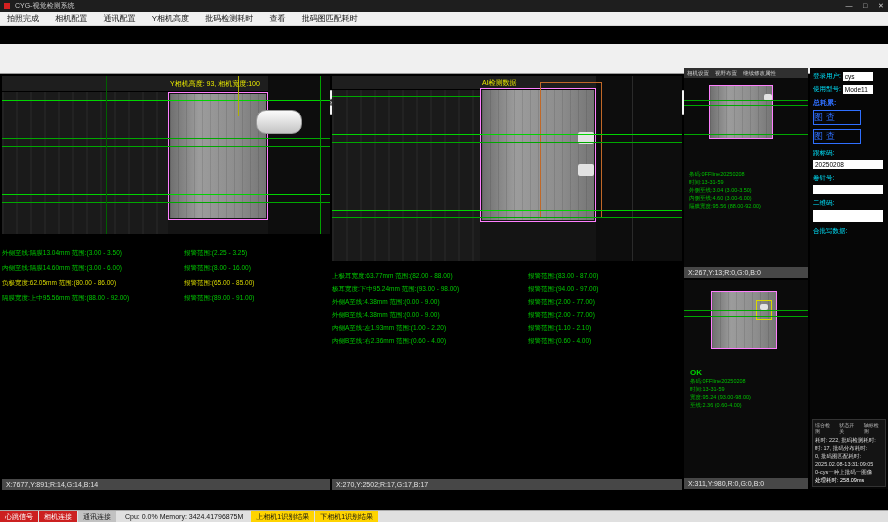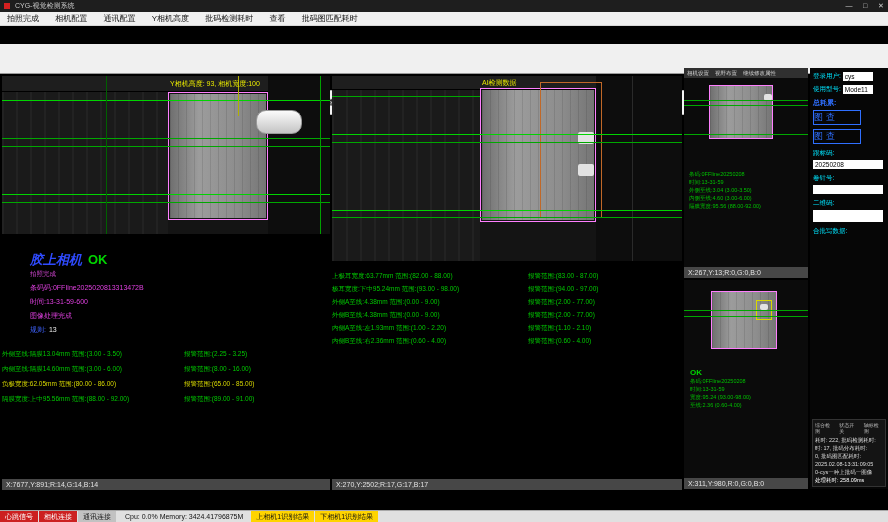--- a/index.html
+++ b/index.html
@@ -162,30 +162,20 @@
       <div class="hline" style="top:62px;"></div>
       <div class="hline" style="top:70px;"></div>
       <div class="hline bright" style="top:118px;"></div>
       <div class="hline" style="top:126px;"></div>
       <div class="vline" style="left:104px; background:#006000;"></div>
       <div class="vline" style="left:318px; background:#00a000;"></div>
       <div class="vline" style="left:236px; top:0; height:40px; bottom:auto; background:#b0b000;"></div>
       <span class="overlay-yellow" style="left:168px; top:3px;">Y相机高度: 93, 相机宽度:100</span>
     </div>
     <div class="results" style="top:158px; height:245px;">
-      <div style="margin:16px 0 0 28px;">
-        <span class="res-title">胶上相机</span><span class="res-ok">OK</span>
-        <div class="res-sub">拍照完成</div>
-        <div class="res-magenta">条码码:0FFIine2025020813313472B</div>
-        <div class="res-magenta">时间:13-31-59-600</div>
-        <div class="res-magenta">图像处理完成</div>
-        <div class="res-rule">
-          <span class="lbl">规则:</span><span class="val">13</span>
-        </div>
-      </div>
       <div style="margin-top:12px;">
         <div class="mrow">
           <span class="mtext">外侧至线:隔膜13.04mm 范围:(3.00 - 3.50)</span>
           <span class="malarm" style="left:182px;">报警范围:(2.25 - 3.25)</span>
         </div>
         <div class="mrow">
           <span class="mtext">内侧至线:隔膜14.60mm 范围:(3.00 - 6.00)</span>
           <span class="malarm" style="left:182px;">报警范围:(8.00 - 16.00)</span>
         </div>
         <div class="mrow warn">

